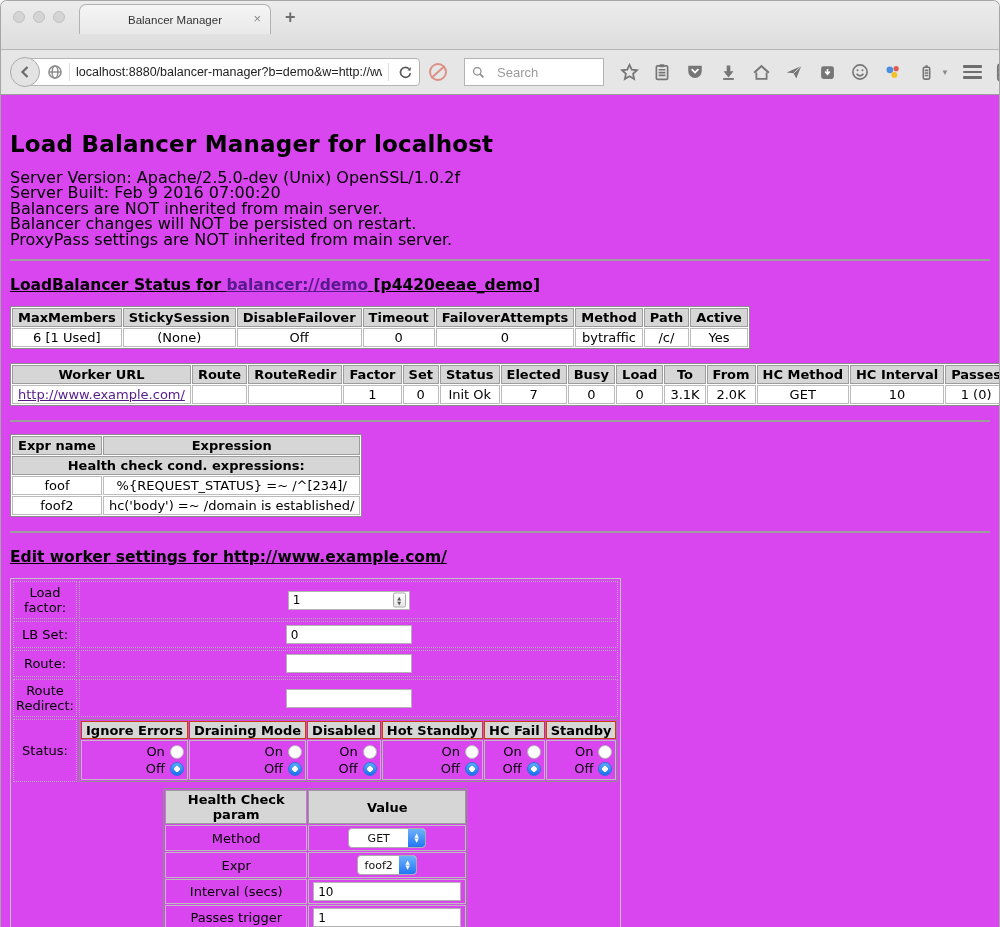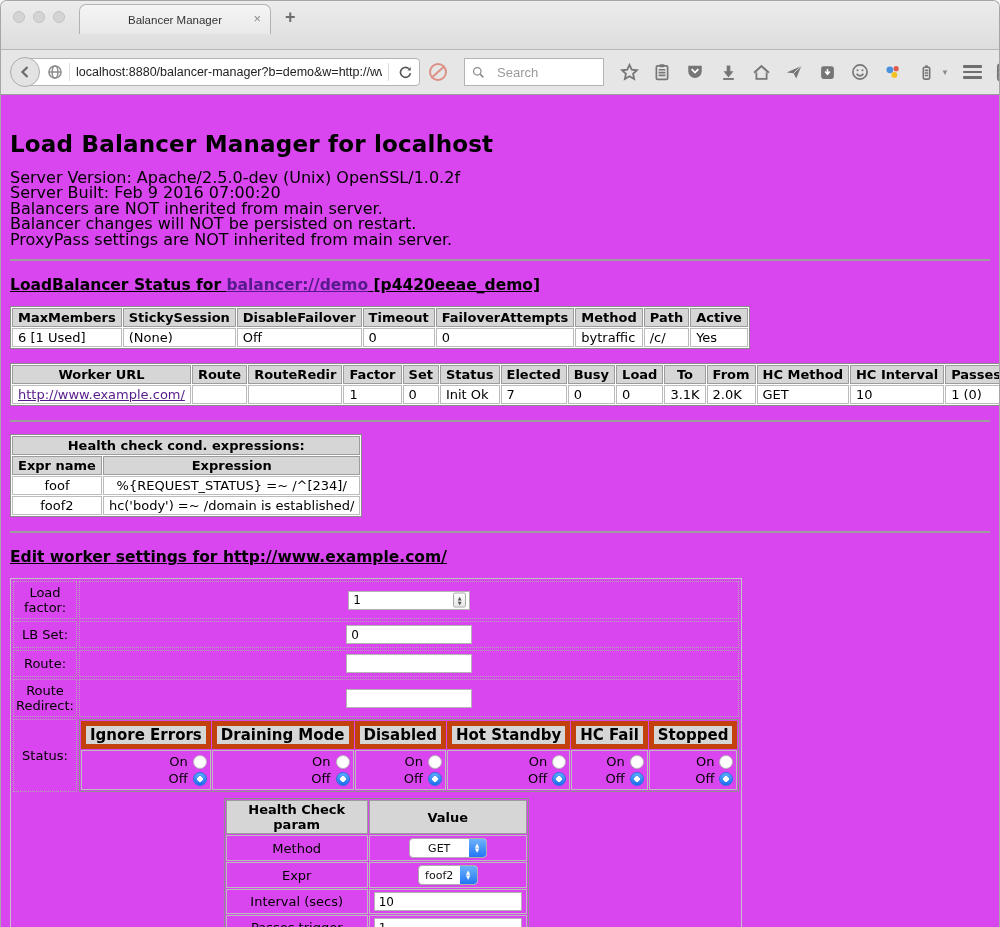--- a/index.html
+++ b/index.html
@@ -44,30 +44,30 @@
   .content { height:877px; overflow:hidden; padding:12px 9px; background:#d946ef;
              font-family:"DejaVu Sans","Liberation Sans",sans-serif; color:#000; }
   h1 { font-size:23px; margin:24px 0 13px; letter-spacing:.2px; }
   .info div { font-size:16px; line-height:15.4px; }
   .rule { border:0; height:2px; background:#9d9d9d; margin:12px 0; }
   h3 { font-size:15.5px; margin:15px 0 12px;text-decoration:underline; }
   a.plink { color:#551a8b; text-decoration:underline; }
 
   table.datatable { border-collapse:separate; border-spacing:1px; border:1px solid #8b8b8b; background:#fff; margin-bottom:14px; }
   .datatable th { background:#d6d6d6; border:1px solid #9c9c9c; font-size:13px; padding:1px 5px; white-space:nowrap; }
-  .datatable td { background:#fff; border:1px solid #bcbcbc; font-size:13px; padding:1px 5px; white-space:nowrap; height:19px; }
+  .datatable td { background:#fff; border:1px solid #bcbcbc; font-size:13px; padding:1px 5px; text-align:center; white-space:nowrap; height:19px; }
   table.worker { width:982px; }
   table.expr td { text-align:center; }
 
   
   table.formtable { border:1px solid #c3c3c3; border-collapse:separate; border-spacing:2px; width:565px; margin-top:12px; margin-bottom:10px; }
   .formtable > tbody > tr > td { border:1px dotted #aeaeae; font-size:13px; padding:3px 2px; text-align:center; vertical-align:middle; }
   .formtable td.flabel { width:100px; }
   table.statustable { border-collapse:separate; border-spacing:1px; border:1px solid #8e8e8e; width:100%; }
-  .statustable th { background:#d6d6d6; border:5px solid #c2410c; font-size:15px; padding:0 4px; height:18px; white-space:nowrap; }
+  .statustable th { background:#d6d6d6; border:1px solid #c2410c; font-size:13px; padding:0 4px; height:18px; white-space:nowrap; }
   .statustable td { border:1px solid #bcbcbc; padding:2px 3px; }
   .radio-line { display:flex; align-items:center; justify-content:flex-end; gap:5px; font-size:13px; height:17px; }
   .radio { display:inline-block; width:14px; height:14px; border-radius:50%; background:#fff; border:1px solid #b4b4b4; }
   .radio.checked { border:1px solid #2a72dd;
     background:radial-gradient(circle, #fff 0 2.6px, rgba(0,0,0,0) 3px), linear-gradient(#5aaefc,#1b6ef0); }
 
   table.hctable { border-collapse:separate; border-spacing:1px; border:1px solid #8e8e8e; margin:0 auto; }
   .hctable th { background:#d6d6d6; border:1px solid #9c9c9c; font-size:13px; padding:1px 12px; }
   .hctable td { border:1px solid #bcbcbc; font-size:13px; padding:2px 4px; height:24px; }
   .hctable td.lbl { width:142px; text-align:center; }
@@ -299,25 +299,25 @@
 
       </tr>
     </tbody>
       </table>
 
     <hr class="rule">
 
     <table class="datatable expr">
         <tbody>
       <tr>
-        <th colspan="2">Health check cond. expressions:</th>
-      </tr>
-      <tr>
         <th>Expr name</th>
         <th>Expression</th>
+      </tr>
+      <tr>
+        <th colspan="2">Health check cond. expressions:</th>
       </tr>
       <tr>
         <td>foof</td>
         <td>%{REQUEST_STATUS} =~ /^[234]/</td>
       </tr>
       <tr>
         <td>foof2</td>
         <td>hc('body') =~ /domain is established/</td>
       </tr>
     </tbody>
@@ -361,21 +361,21 @@
         <td class="flabel">Status:</td>
         <td style="padding:0;border:none;">
           <table class="statustable">
                 <tbody>
             <tr>
               <th>Ignore Errors</th>
               <th>Draining Mode</th>
               <th>Disabled</th>
               <th>Hot Standby</th>
               <th>HC Fail</th>
-              <th>Stopped</th>
+              <th>Standby</th>
             </tr>
             <tr>
               <td>
                 <div class="radio-line">
                         <span>On</span>
                         <span class="radio"></span>
                       </div>
                 <div class="radio-line">
                         <span>Off</span>
                         <span class="radio checked"></span>

